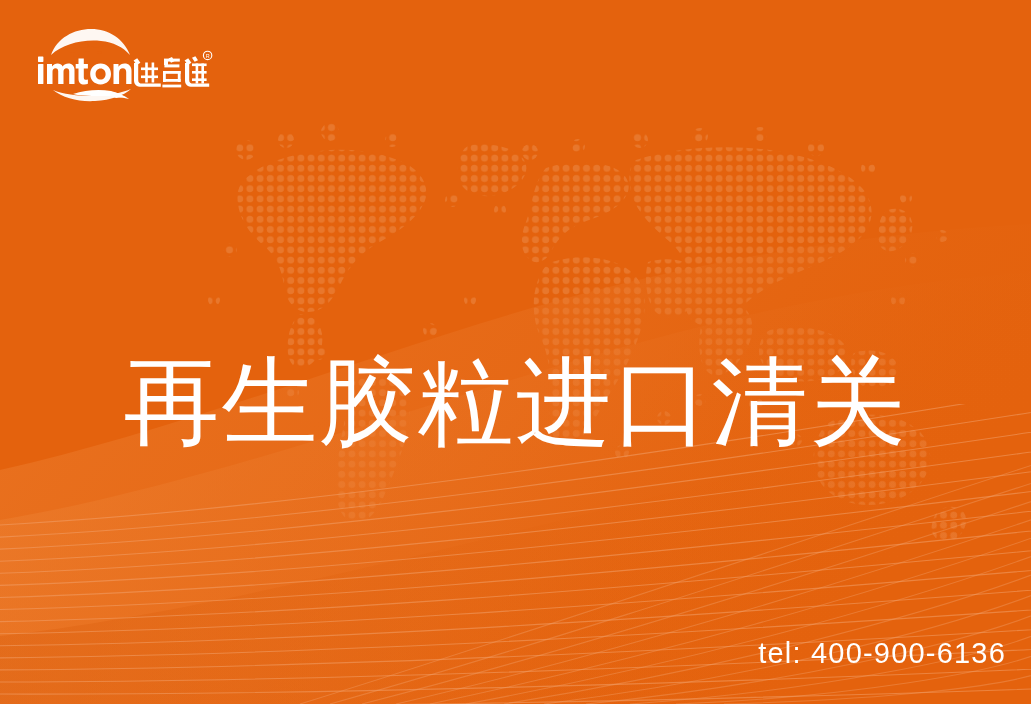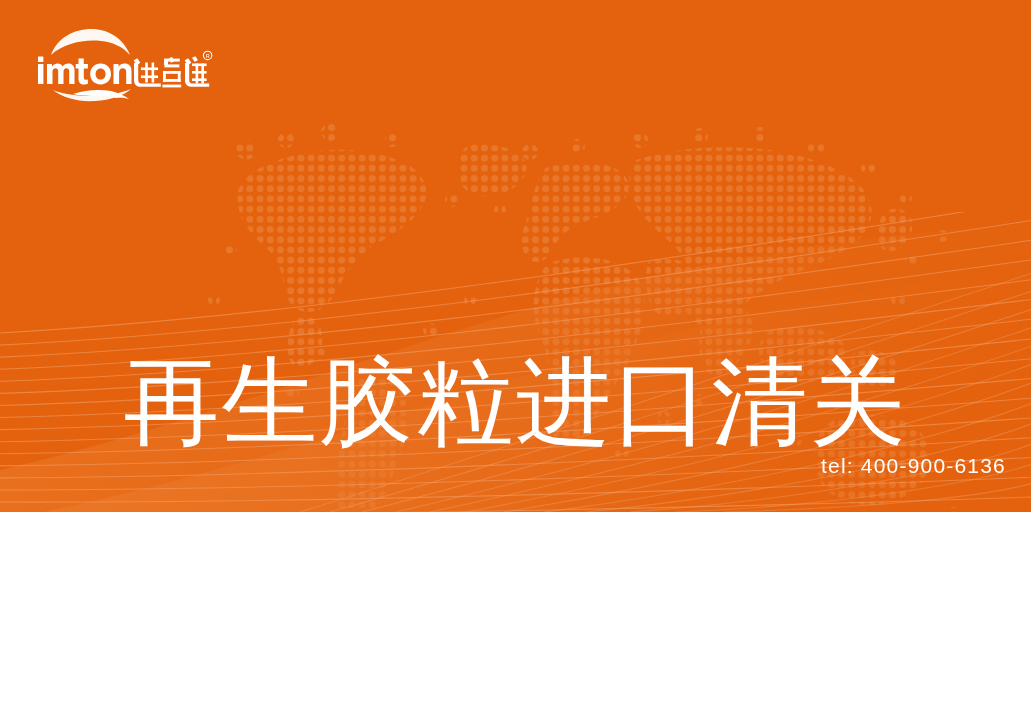--- a/index.html
+++ b/index.html
@@ -8,21 +8,21 @@
     padding: 0;
     background: #ffffff;
   }
   body {
     font-family: "Liberation Sans", "DejaVu Sans", sans-serif;
   }
 
   .banner {
     position: relative;
     width: 1031px;
-    height: 512px;
+    height: 704px;
     overflow: hidden;
     background: #a16207;
     user-select: none;
   }
 
   
   .bg-base {
     position: absolute;
     inset: 0;
     background: #e4620d;
@@ -82,21 +82,21 @@
     display: block;
   }
 
   
   .phone {
     position: absolute;
     right: 25px;
     bottom: 34px;
     color: #ffffff;
     font-family: "Liberation Sans", "DejaVu Sans", sans-serif;
-    font-size: 21px;
+    font-size: 29px;
     font-weight: 400;
     letter-spacing: 1.2px;
     white-space: nowrap;
     margin-top: 36px;
   }
 </style>
 </head>
 <body>
 
 <div class="banner">

